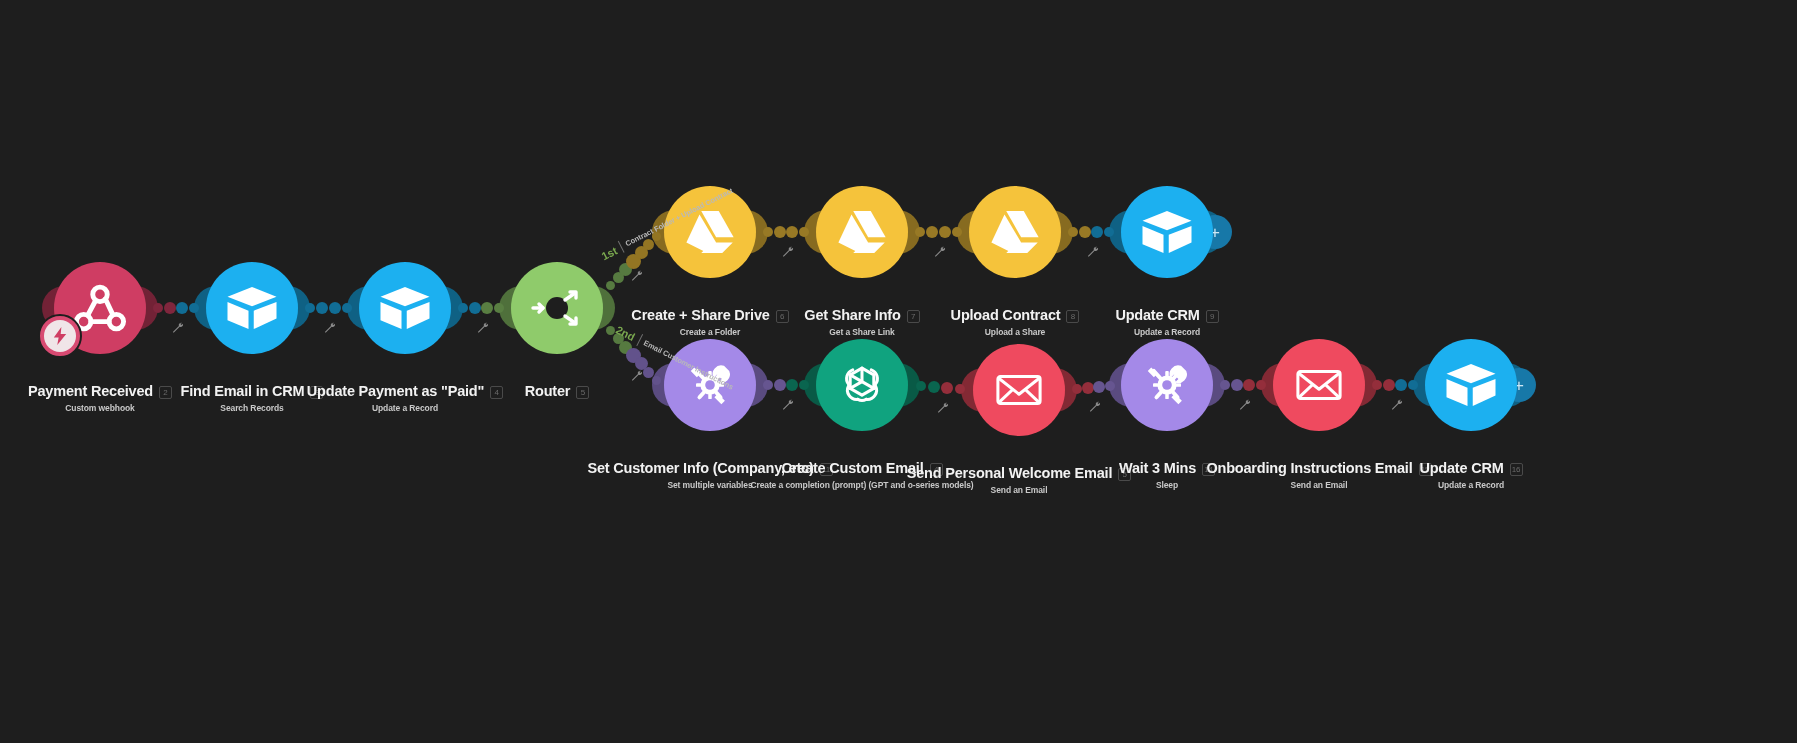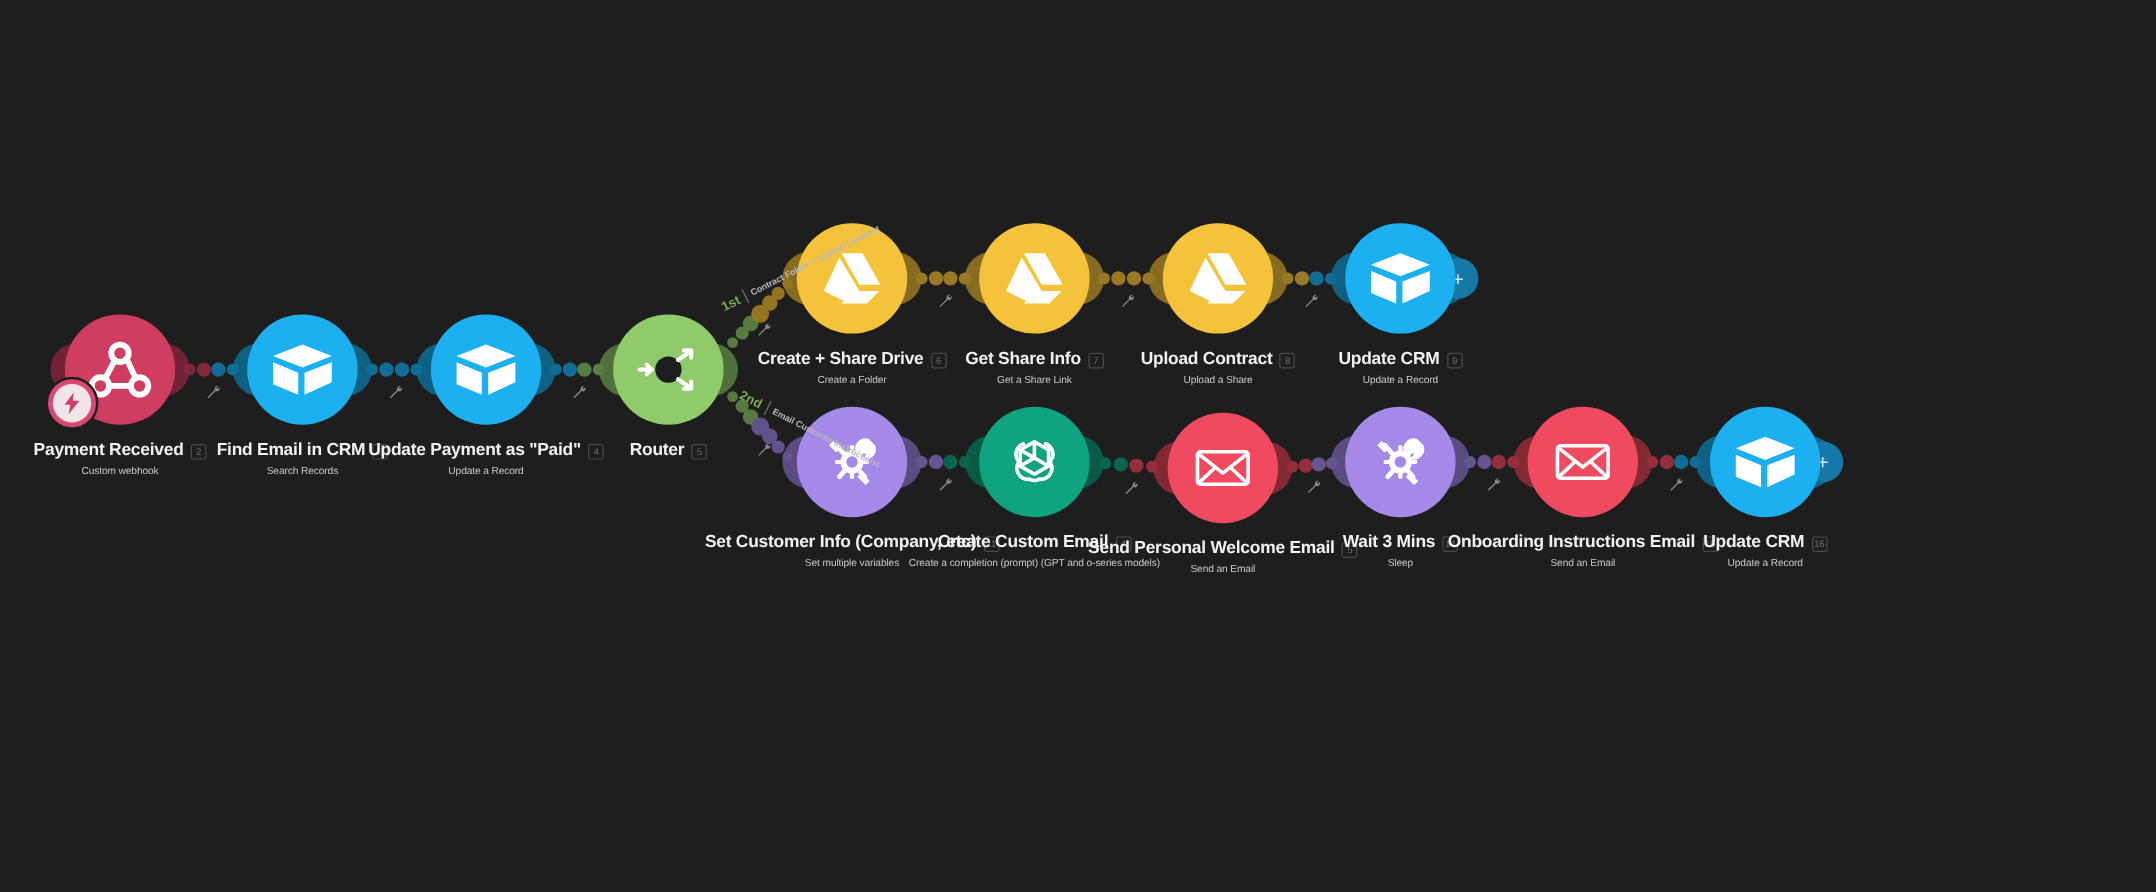--- a/index.html
+++ b/index.html
@@ -43,20 +43,21 @@
   .nub.l { left: -58px; }
   .nub.r { left: 14px; }
 
   
   .labelwrap {
     position: absolute;
     left: -180px;
     width: 360px;
     text-align: center;
     z-index: 8;
+    margin-top: 16px;
   }
   .labelwrap.below { top: 58px; }
   .title {
     font-size: 14.5px;
     font-weight: bold;
     color: #f2f2f2;
     white-space: nowrap;
     letter-spacing: -0.2px;
     line-height: 17px;
     display: inline-flex;
@@ -76,21 +77,21 @@
     text-align: center;
     padding: 0 1px;
     position: relative;
     top: 1px;
   }
   .subtitle {
     font-size: 8.5px;
     color: #c9c9c9;
     margin-top: 3px;
     white-space: nowrap;
-    font-weight: normal;
+    font-weight: bold;
     letter-spacing: -0.1px;
   }
 
   
   .wrench {
     position: absolute;
     z-index: 7;
     color: #8a8a8a;
   }
 

